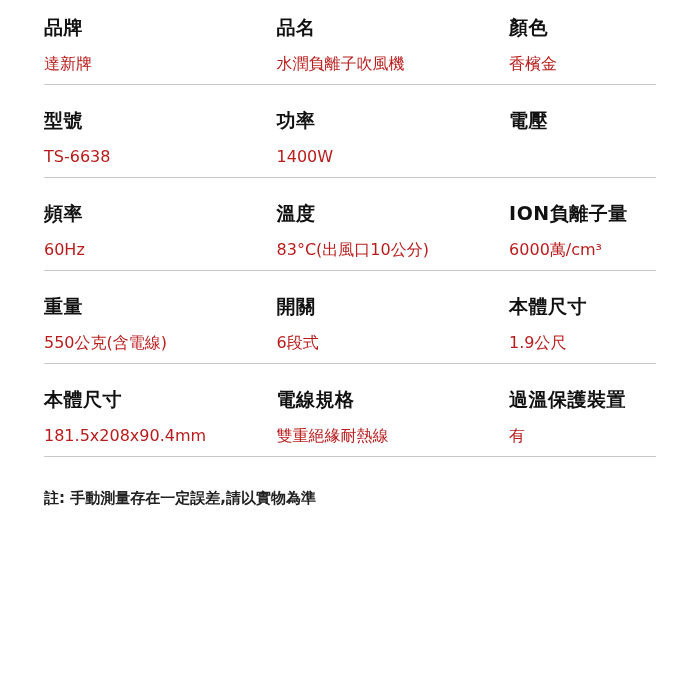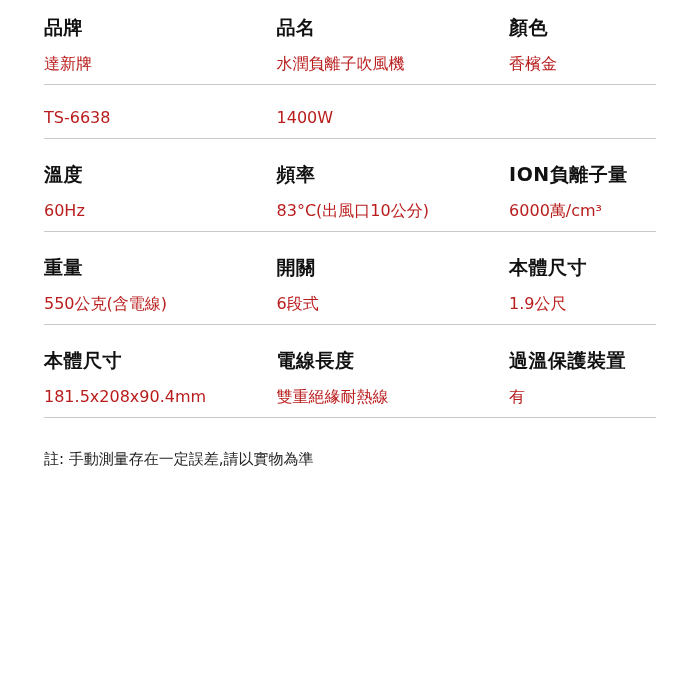--- a/index.html
+++ b/index.html
@@ -55,20 +55,21 @@
   .divider {
     height: 1px;
     background: #c9c9c9;
     width: 100%;
   }
   .footnote {
     margin-top: 8px;
     font-size: 15px;
     color: #222222;
     line-height: 1.5;
+    font-weight: bold;
   }
 </style>
 </head>
 <body>
 
 <div class="spec-sheet">
 
   <div class="spec-block">
     <div class="spec-row label-row">
       <div class="spec-cell col-1">品牌</div>
@@ -77,31 +78,36 @@
     </div>
     <div class="spec-row value-row">
       <div class="spec-cell col-1">達新牌</div>
       <div class="spec-cell col-2">水潤負離子吹風機</div>
       <div class="spec-cell col-3">香檳金</div>
     </div>
     <div class="divider"></div>
   </div>
 
   <div class="spec-block">
+    <div class="spec-row label-row">
+      <div class="spec-cell col-1">型號</div>
+      <div class="spec-cell col-2">功率</div>
+      <div class="spec-cell col-3">電壓</div>
+    </div>
     <div class="spec-row value-row">
       <div class="spec-cell col-1">TS-6638</div>
       <div class="spec-cell col-2">1400W</div>
     </div>
     <div class="divider"></div>
   </div>
 
   <div class="spec-block">
     <div class="spec-row label-row">
+      <div class="spec-cell col-1">頻率</div>
       <div class="spec-cell col-2">溫度</div>
-      <div class="spec-cell col-1">頻率</div>
       <div class="spec-cell col-3">ION負離子量</div>
     </div>
     <div class="spec-row value-row">
       <div class="spec-cell col-1">60Hz</div>
       <div class="spec-cell col-2">83°C(出風口10公分)</div>
       <div class="spec-cell col-3">6000萬/cm³</div>
     </div>
     <div class="divider"></div>
   </div>
 
@@ -115,21 +121,21 @@
       <div class="spec-cell col-1">550公克(含電線)</div>
       <div class="spec-cell col-2">6段式</div>
       <div class="spec-cell col-3">1.9公尺</div>
     </div>
     <div class="divider"></div>
   </div>
 
   <div class="spec-block">
     <div class="spec-row label-row">
       <div class="spec-cell col-1">本體尺寸</div>
-      <div class="spec-cell col-2">電線長度</div>
+      <div class="spec-cell col-2">電線規格</div>
       <div class="spec-cell col-3">過溫保護裝置</div>
     </div>
     <div class="spec-row value-row">
       <div class="spec-cell col-1">181.5x208x90.4mm</div>
       <div class="spec-cell col-2">雙重絕緣耐熱線</div>
       <div class="spec-cell col-3">有</div>
     </div>
     <div class="divider"></div>
   </div>
 

